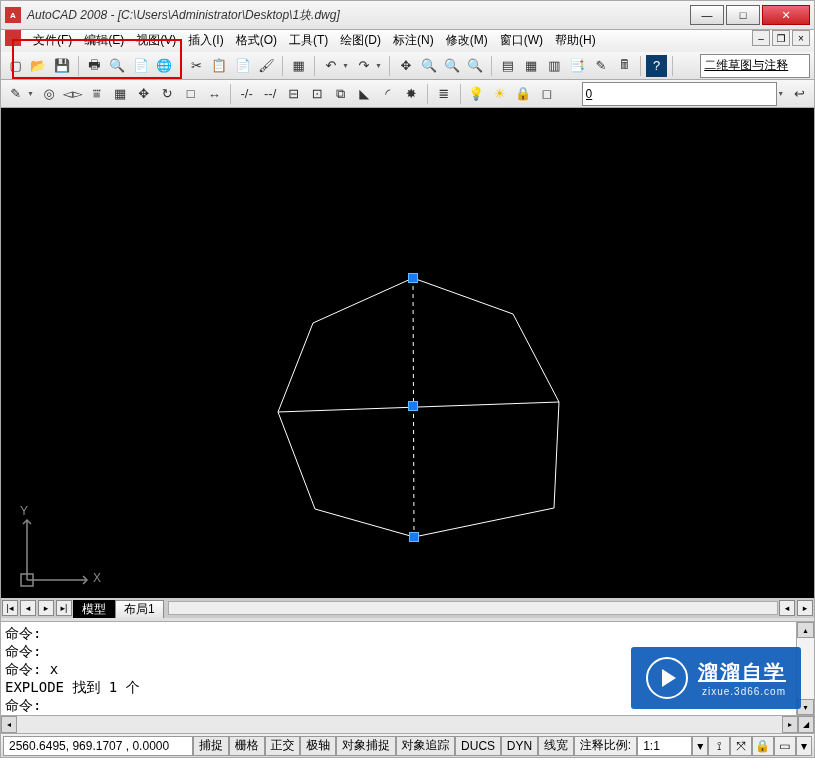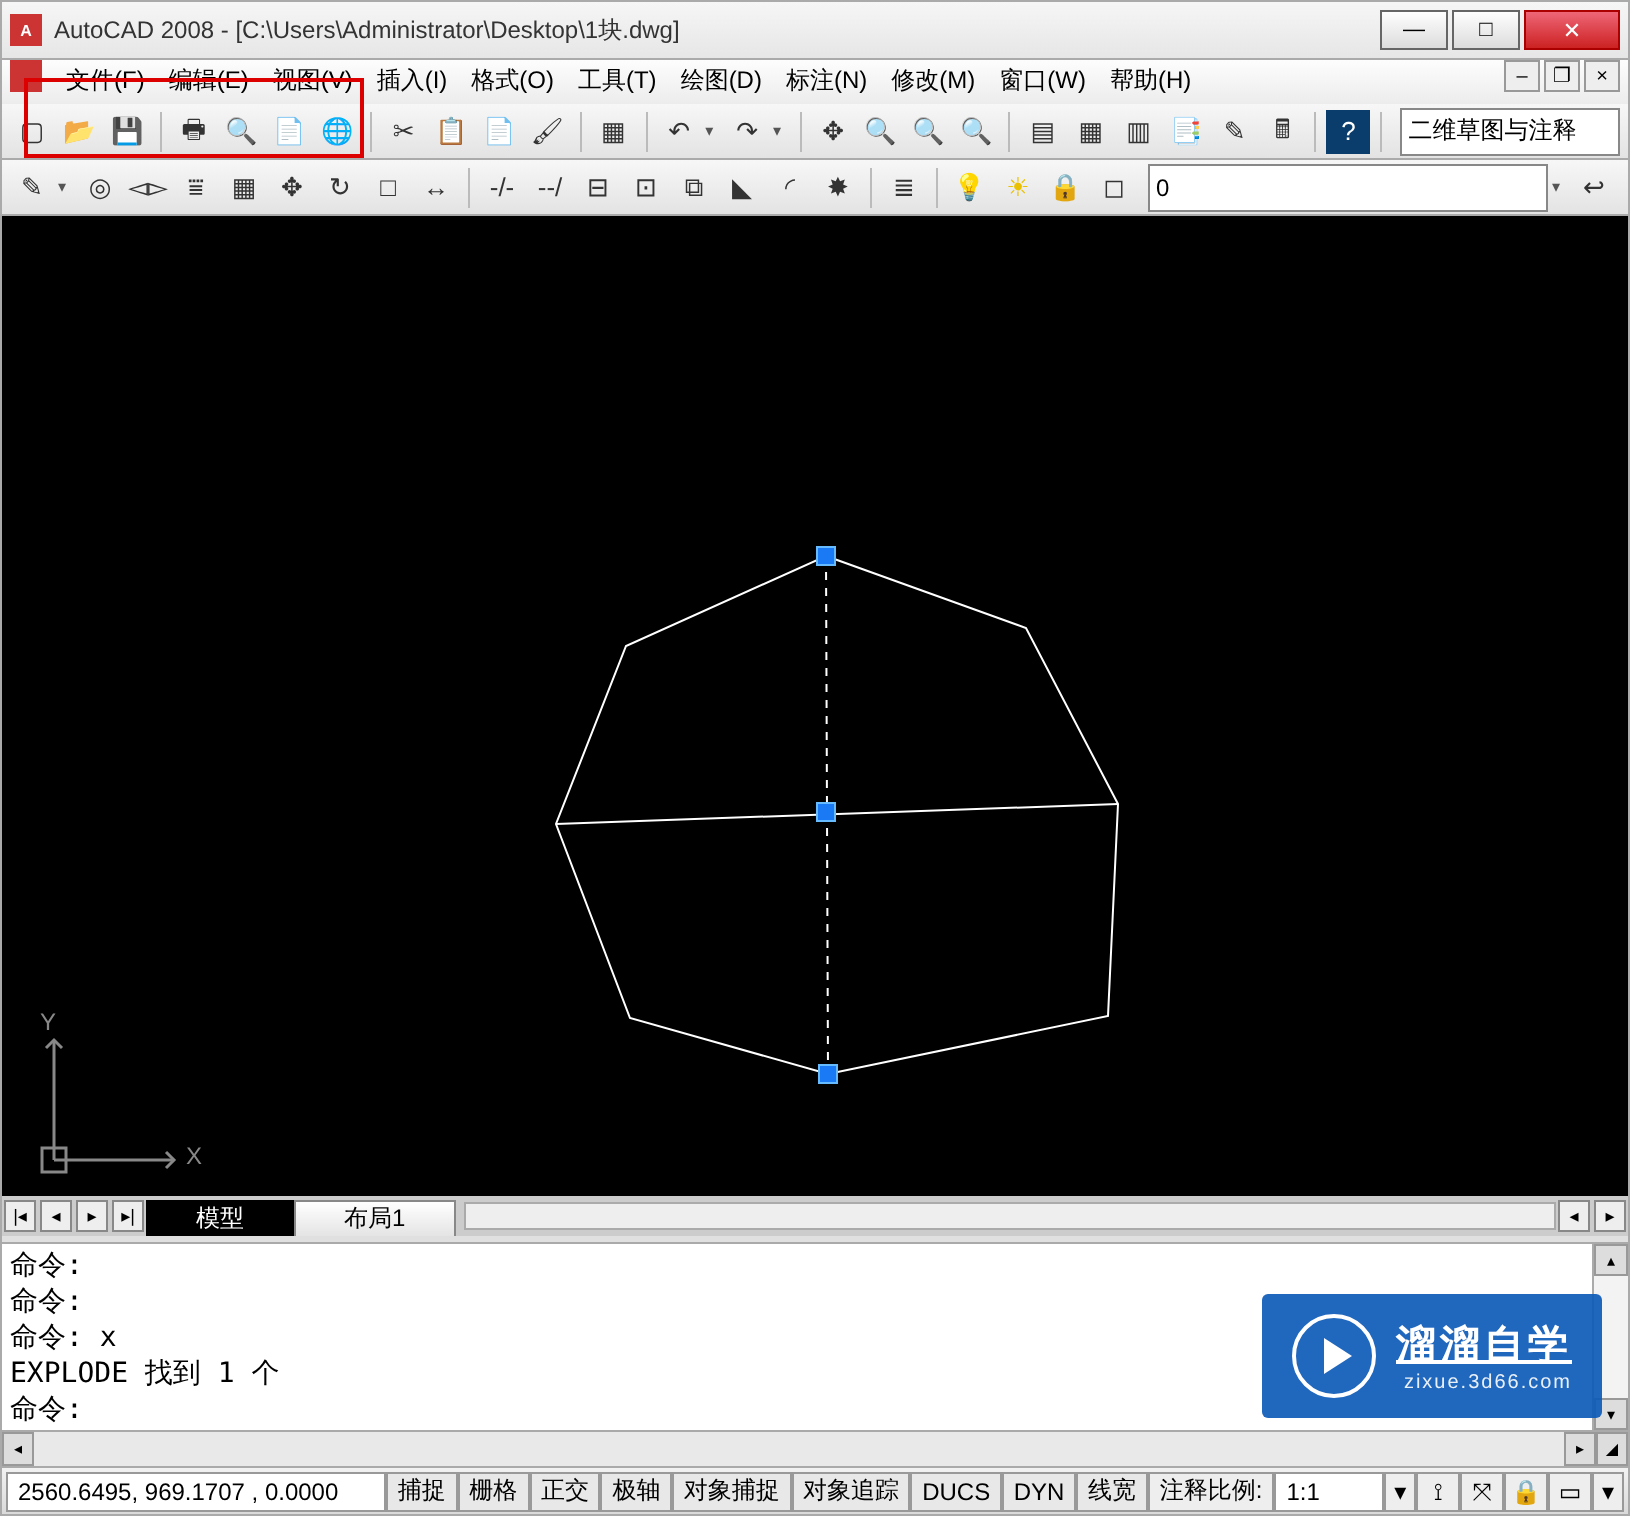--- a/index.html
+++ b/index.html
@@ -1,49 +1,49 @@
 <!DOCTYPE html>
 <html><head>
 <meta charset="utf-8">
 <style>
   * { box-sizing: border-box; margin: 0; padding: 0; }
   body { font-family: "Microsoft YaHei", "SimSun", Tahoma, sans-serif; font-size: 12px; background: #fff; width: 815px; height: 769px; overflow: hidden; position: relative; }
 
   
   .titlebar { height: 30px; background: linear-gradient(to bottom, #f6f6f6, #e6e6e6); border: 1px solid #aaa; display: flex; align-items: center; padding: 0 4px; position: relative; }
   .titlebar .app-icon { width: 16px; height: 16px; background: #c33; margin-right: 6px; display: flex; align-items: center; justify-content: center; color: #fff; font-size: 8px; font-weight: bold; }
-  .titlebar .title-text { flex: 1; font-size: 12px; color: #333; }
+  .titlebar .title-text { flex: 1; font-size: 12px; color: #333; font-style: italic; }
   .winbtns { display: flex; gap: 0; margin-left: auto; }
   .winbtn { width: 34px; height: 20px; border: 1px solid #666; background: linear-gradient(to bottom,#fefefe,#dcdcdc); margin-left: 2px; display: flex; align-items: center; justify-content: center; font-size: 11px; }
   .winbtn.close { background: linear-gradient(to bottom,#e67,#c22); color: #fff; border-color:#a00; width: 48px; }
 
   
   .menubar { height: 22px; background: linear-gradient(to bottom,#fdfdfd,#ececec); border-left:1px solid #aaa; border-right:1px solid #aaa; display:flex; padding: 0 4px; position: relative; }
   .menubar .sys-icon { width: 16px; height: 16px; background: #c33; margin-right: 6px; }
   .menubar .menuitem { padding: 2px 6px; cursor: default; }
   .menubar .mdi-btns { margin-left: auto; display:flex; gap:2px;}
   .menubar .mdi-btns .mbtn { width:18px; height:16px; border:1px solid #999; background:#eee; font-size:10px; display:flex;align-items:center;justify-content:center;}
 
   
   .toolbar-row { height: 28px; background: linear-gradient(to bottom,#f7f7f7,#e3e3e3); border:1px solid #aaa; border-top:none; display:flex; align-items:center; padding: 0 4px; gap:2px; overflow:hidden;}
   .tbtn { width:22px; height:22px; border:1px solid transparent; display:flex; align-items:center; justify-content:center; font-size:13px; color:#333; }
   .tsep { width:1px; height:20px; background:#bbb; margin: 0 3px;}
   .tdrop { width:8px; font-size:8px; color:#555;}
-  .toolbar-input { height:24px; border:1px solid #888; background:#fff; font-size:12px; padding:0 3px; margin-left:4px;}
+  .toolbar-input { height:24px; border:1px solid #888; background:#fff; font-size:12px; padding:0 3px; margin-left:22px;text-decoration:underline;}
 
   
   .canvas-wrap { position:relative; border-left:1px solid #aaa; border-right:1px solid #aaa; background:#000; height: 490px; overflow:hidden;}
   .canvas-wrap svg { position:absolute; top:0; left:0; width:100%; height:100%;}
   .ucs-label { position:absolute; color:#888; font-size:12px; font-family: Arial; }
   .grip { position:absolute; width:10px; height:10px; background:#1a7af5; border:1px solid #6bf; transform:translate(-50%,-50%);}
 
   
   .tabstrip { height: 20px; background:#ccc; border-left:1px solid #aaa; border-right:1px solid #aaa; display:flex; align-items:center; font-size:12px;}
   .tabbtn { width:16px; height:16px; border:1px solid #888; background:#eee; margin:1px; font-size:9px; display:flex;align-items:center;justify-content:center;}
-  .tab { height:18px; padding: 0 24px; border:1px solid #888; border-bottom:none; background: linear-gradient(to bottom,#fff,#e4e4e4); margin-top:2px; display:flex; align-items:center;}
+  .tab { height:18px; padding: 0 8px; border:1px solid #888; border-bottom:none; background: linear-gradient(to bottom,#fff,#e4e4e4); margin-top:2px; display:flex; align-items:center;}
   .tab.active { background:#000; color:#fff; border-color:#000;}
   .tabtrack { flex:1; height:14px; background:#eee; border:1px solid #aaa; margin-left:4px;}
 
   
   .cmdsplit { height:4px; background:#e0e0e0; border:1px solid #aaa; border-top:none;}
   .cmdwrap { border:1px solid #aaa; border-top:none; display:flex; height: 94px; background:#fff;}
   .cmdtext { flex:1; font-family: SimSun, monospace; font-size:14px; line-height:18px; padding:2px 4px; white-space:pre; position:relative; overflow:hidden;}
   .red-box { position:absolute; left:12px; top:39px; width:170px; height:40px; border:2px solid #d00; pointer-events:none;}
   .cmdscroll { width:18px; background:#e9e9e9; border-left:1px solid #aaa; display:flex; flex-direction:column;}
   .cmdscroll .sbtn{height:16px; border:1px solid #999; background:#ddd; font-size:8px; display:flex;align-items:center;justify-content:center;}

